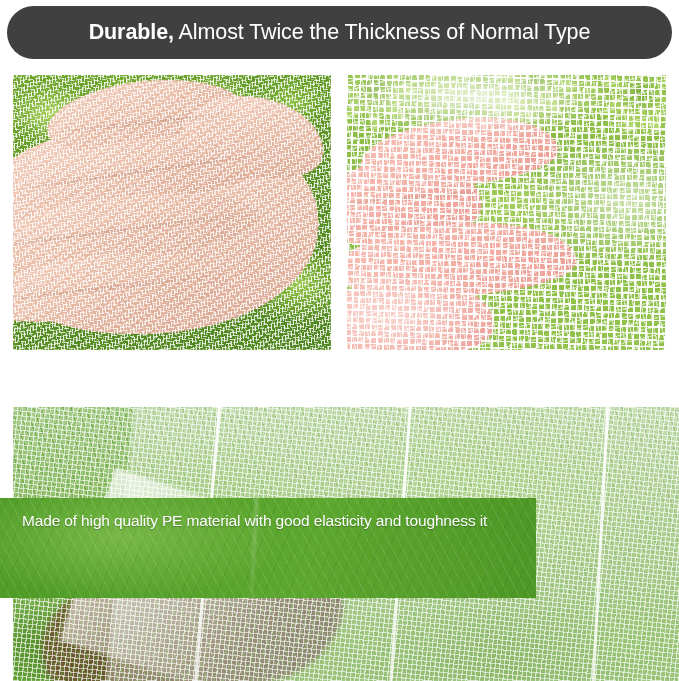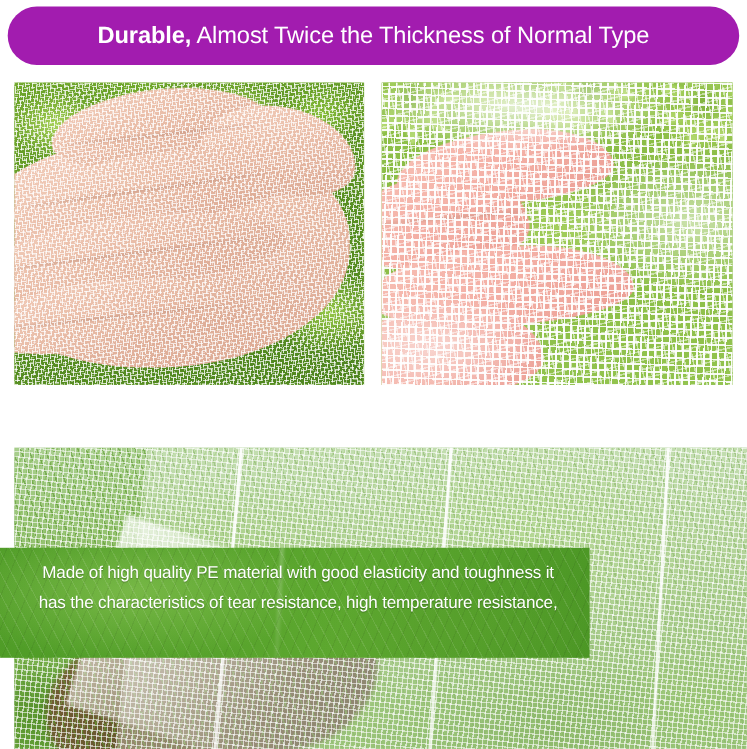--- a/index.html
+++ b/index.html
@@ -15,21 +15,21 @@
     position: relative;
   }
 
   
   .header-banner {
     position: absolute;
     left: 7px;
     top: 6px;
     width: 665px;
     height: 53px;
-    background: #a21caf;
+    background: #404040;
     border-radius: 30px;
     display: flex;
     align-items: center;
     justify-content: center;
     box-sizing: border-box;
   }
   .header-text {
     color: #ffffff;
     font-size: 21.5px;
     letter-spacing: -0.1px;
@@ -280,21 +280,20 @@
     top: 498px;
     width: 536px;
     height: 100px;
     background:
       radial-gradient(ellipse 240px 90px at 22% 40%, rgba(150,205,95,0.55) 0%, rgba(150,205,95,0) 70%),
       radial-gradient(ellipse 200px 80px at 78% 70%, rgba(90,160,45,0.45) 0%, rgba(90,160,45,0) 72%),
       linear-gradient(105deg, #4f9c27 0%, #54a02a 30%, #5da82f 58%, #4b9625 100%);
     box-sizing: border-box;
     padding: 9px 16px 0 22px;
     overflow: hidden;
-    text-align: center;
   }
   .panel-veins {
     position: absolute;
     inset: 0;
     background-image:
       repeating-linear-gradient(62deg, rgba(255,255,255,0.10) 0px, rgba(255,255,255,0.10) 1px, rgba(0,0,0,0) 1px, rgba(0,0,0,0) 9px),
       repeating-linear-gradient(-68deg, rgba(0,0,0,0.06) 0px, rgba(0,0,0,0.06) 1px, rgba(0,0,0,0) 1px, rgba(0,0,0,0) 11px);
     pointer-events: none;
   }
   .panel-midrib {
@@ -415,15 +414,14 @@
   <div class="net-seam s1"></div>
   <div class="net-seam s2"></div>
   <div class="net-seam s3"></div>
 </div>
 
 <div class="text-panel">
   <div class="panel-veins"></div>
   <div class="panel-midrib"></div>
   <div class="panel-lines">
     <div class="panel-line">Made of high quality PE material with good elasticity and toughness it</div>
-    <div class="panel-line">has the characteristics of tear resistance, high temperature resistance,</div>
   </div>
 </div>
 
 </body></html>

